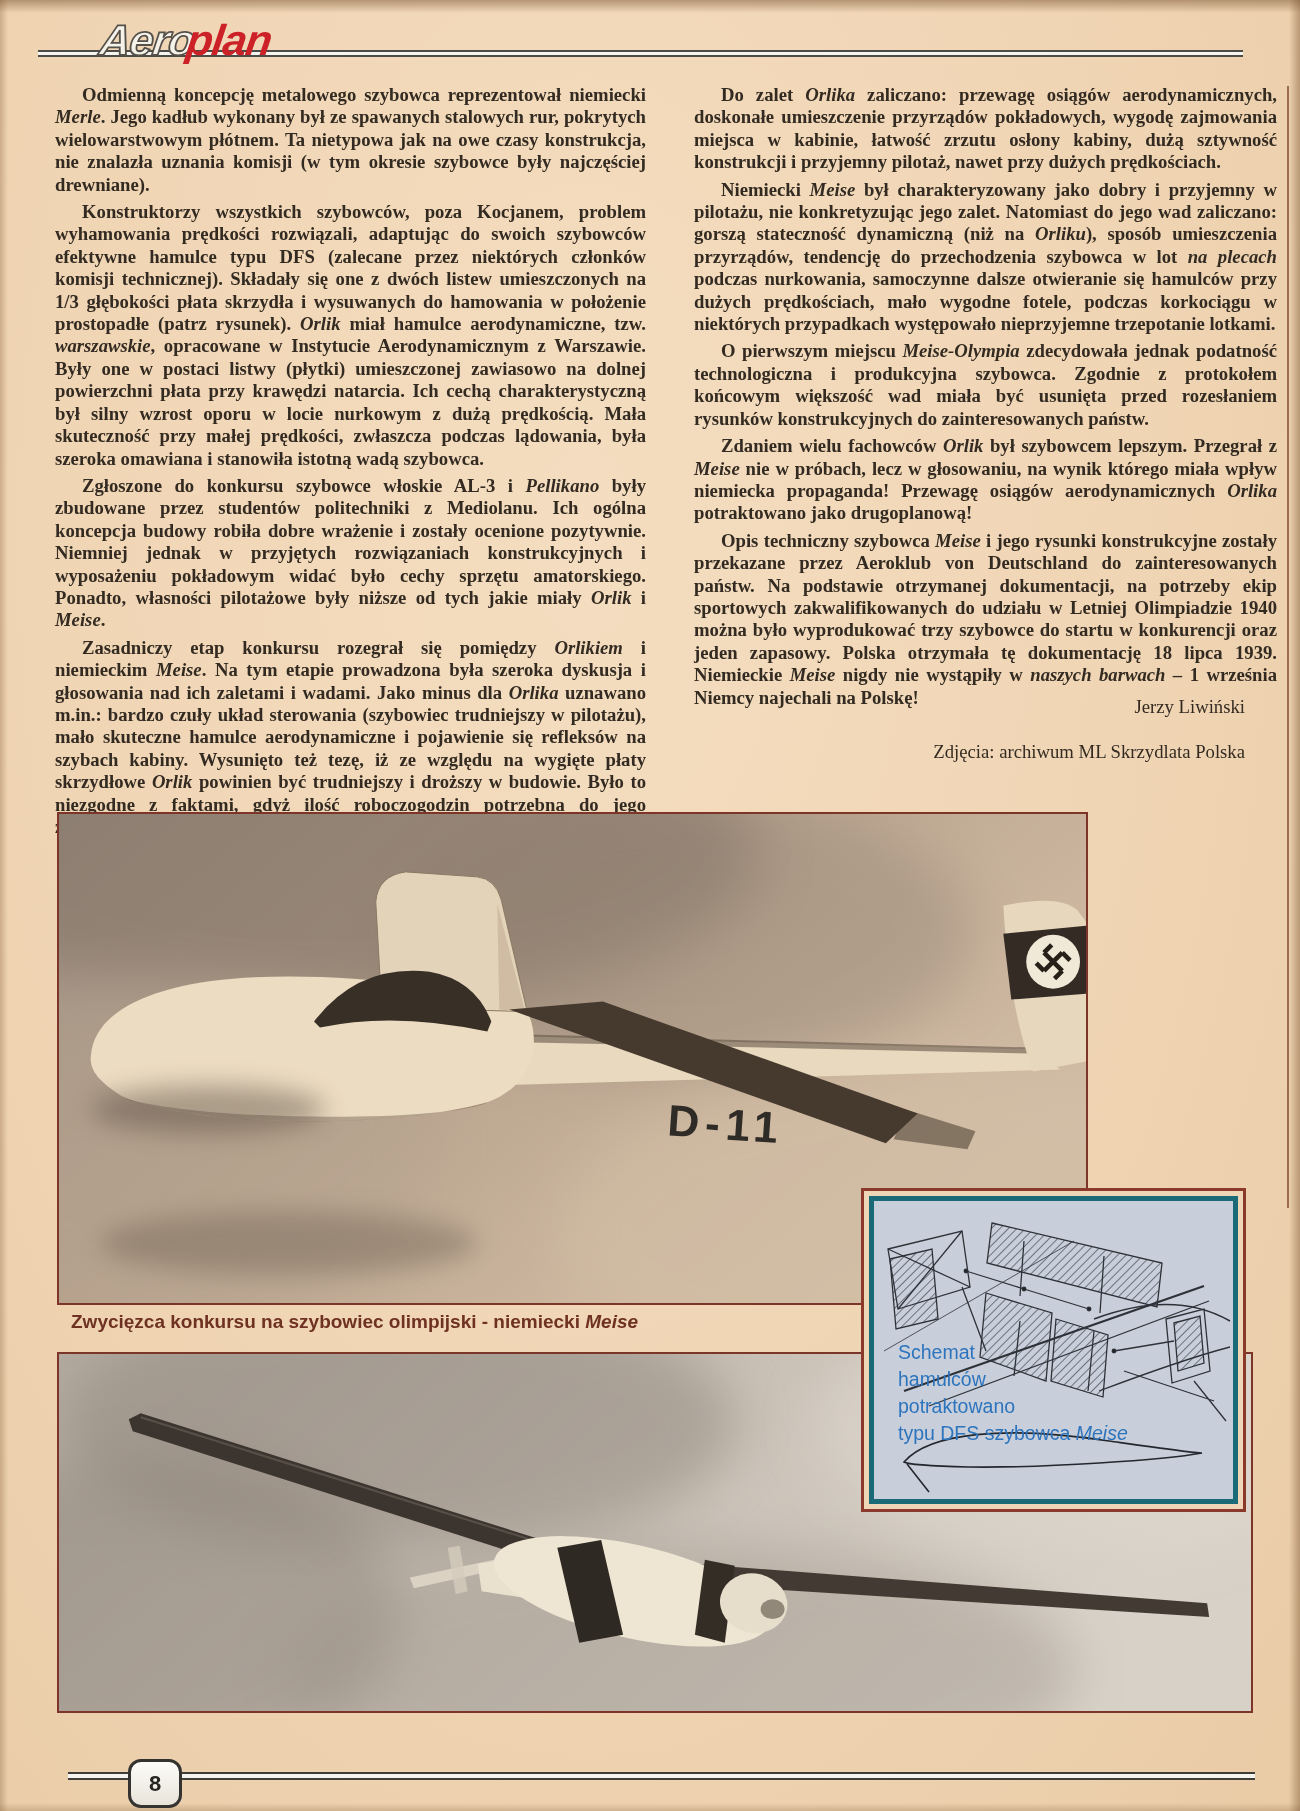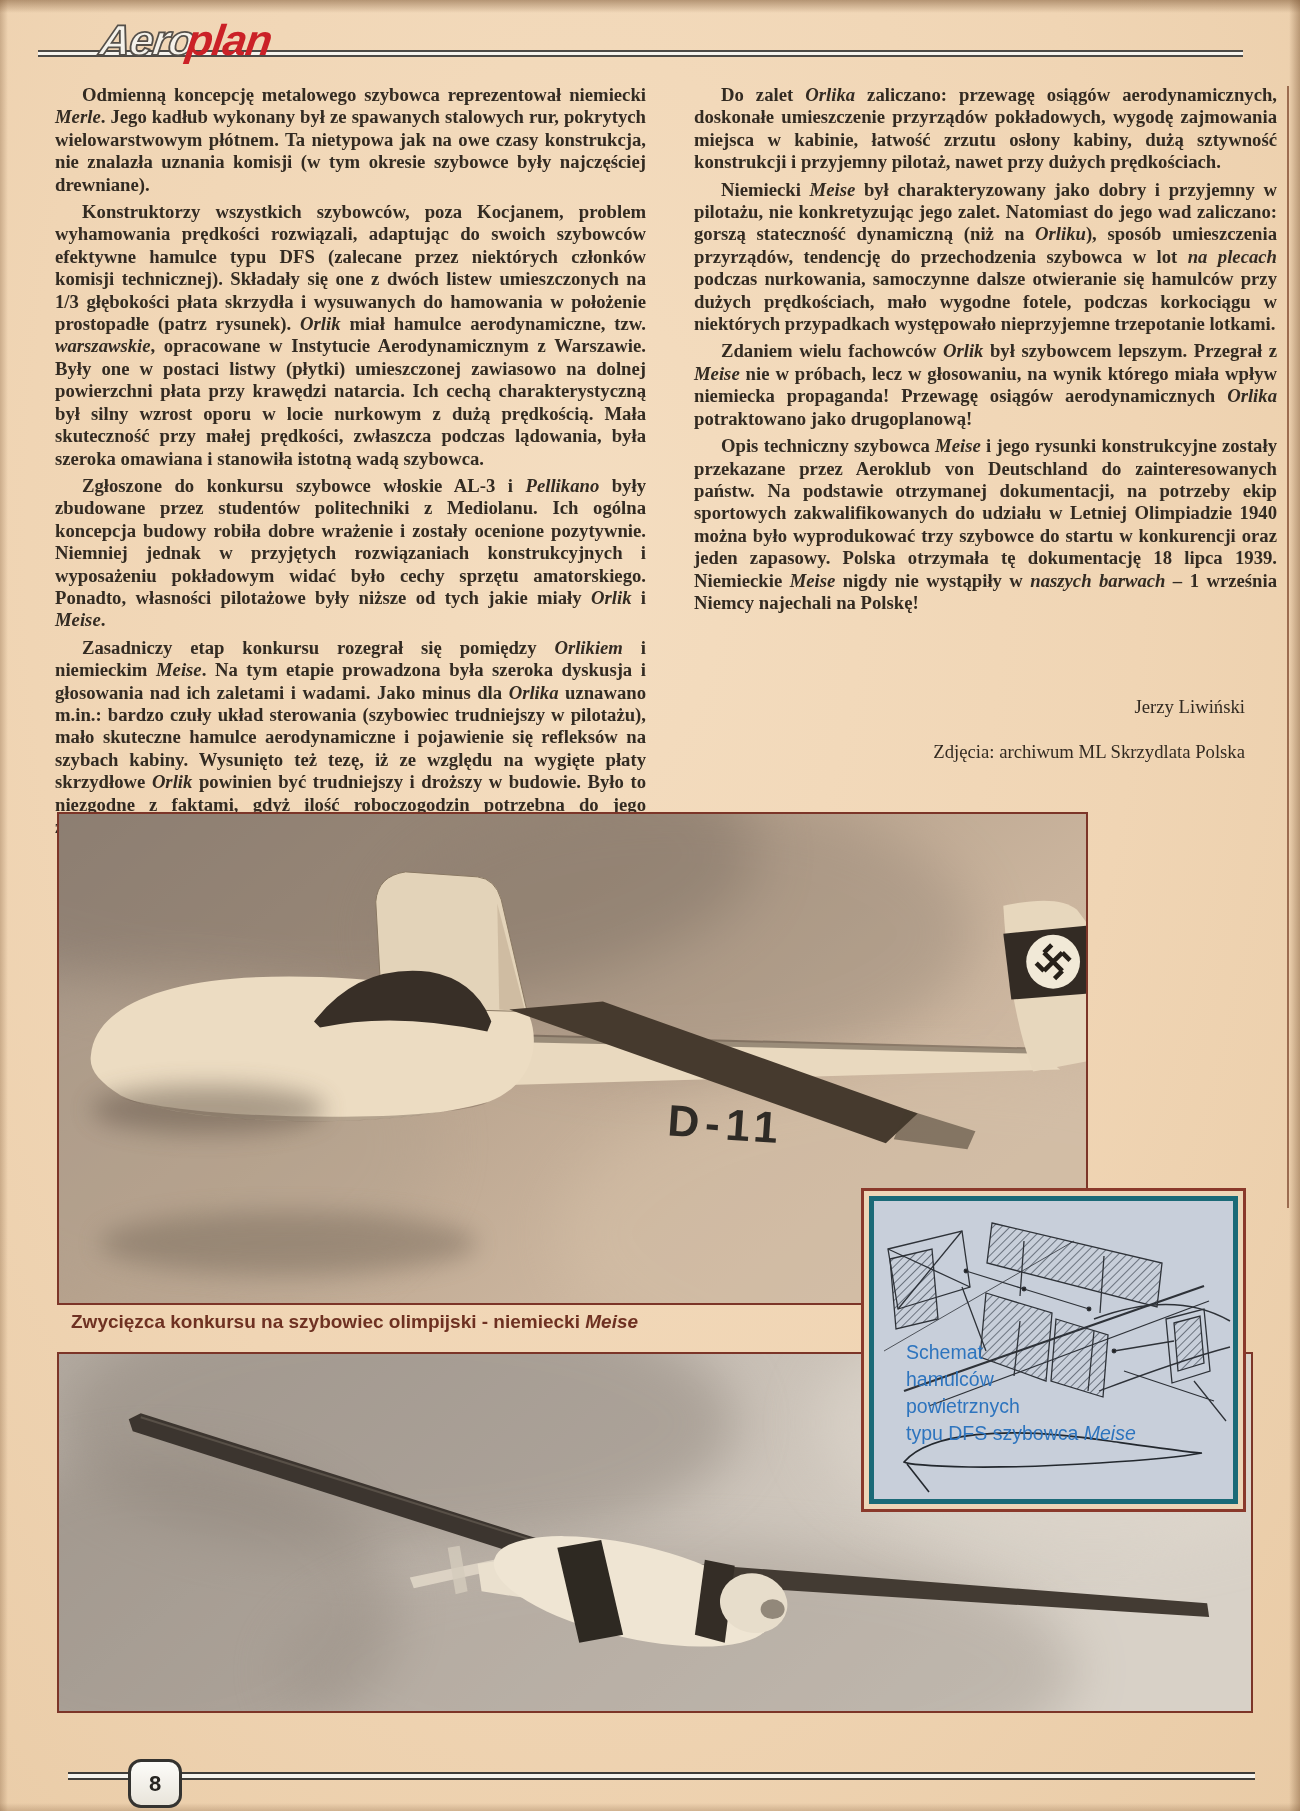--- a/index.html
+++ b/index.html
@@ -38,21 +38,21 @@
 
   .caption{position:absolute;left:56px;top:1311px;z-index:3;
            font:600 19px "Liberation Sans",sans-serif;color:var(--caption-color,#6e3122);margin-left:15px;}
   .caption i{font-style:italic;}
 
   .inset{position:absolute;left:861px;top:1188px;width:385px;height:324px;box-sizing:border-box;
          border:3px solid #8a392b;background:#eed6b7;padding:5px;z-index:5;}
   .inset-inner{position:relative;width:100%;height:100%;box-sizing:border-box;
                border:5px solid var(--teal,#1b6a77);background:var(--inset-bg,#c8cfda);}
   .diagram{position:absolute;left:0;top:0;width:100%;height:100%;}
-  .inset-label{position:absolute;left:32px;top:138px;z-index:2;
+  .inset-label{position:absolute;left:24px;top:138px;z-index:2;
                font:500 19.5px/27px "Liberation Sans",sans-serif;color:var(--inset-text,#2d74be);}
   .inset-line{white-space:nowrap;}
   .inset-line i{font-style:italic;}
 
   .bottom-bar{position:absolute;left:68px;top:1772px;width:1187px;height:4px;background:#f6f4ee;
               border-top:2px solid #3f3d39;border-bottom:2px solid #3f3d39;z-index:4;}
   .page-badge{position:absolute;left:128px;top:1759px;width:54px;height:49px;box-sizing:border-box;
               border:3px solid #343330;border-radius:13px;
               background:linear-gradient(180deg,#fdfcf9,#e8e4da);
               display:flex;align-items:center;justify-content:center;
@@ -73,20 +73,21 @@
 
   <div class="col col-left">
       <p class="para">Odmienną koncepcję metalowego szybowca reprezentował niemiecki <i>Merle</i>. Jego kadłub wykonany był ze spawanych stalowych rur, pokrytych wielowarstwowym płótnem. Ta nietypowa jak na owe czasy konstrukcja, nie znalazła uznania komisji (w tym okresie szybowce były najczęściej drewniane).</p>
       <p class="para">Konstruktorzy wszystkich szybowców, poza Kocjanem, problem wyhamowania prędkości rozwiązali, adaptując do swoich szybowców efektywne hamulce typu DFS (zalecane przez niektórych członków komisji technicznej). Składały się one z dwóch listew umieszczonych na 1/3 głębokości płata skrzydła i wysuwanych do hamowania w położenie prostopadłe (patrz rysunek). <i>Orlik</i> miał hamulce aerodynamiczne, tzw. <i>warszawskie</i>, opracowane w Instytucie Aerodynamicznym z Warszawie. Były one w postaci listwy (płytki) umieszczonej zawiasowo na dolnej powierzchni płata przy krawędzi natarcia. Ich cechą charakterystyczną był silny wzrost oporu w locie nurkowym z dużą prędkością. Mała skuteczność przy małej prędkości, zwłaszcza podczas lądowania, była szeroka omawiana i stanowiła istotną wadą szybowca.</p>
       <p class="para">Zgłoszone do konkursu szybowce włoskie AL-3 i <i>Pellikano</i> były zbudowane przez studentów politechniki z Mediolanu. Ich ogólna koncepcja budowy robiła dobre wrażenie i zostały ocenione pozytywnie. Niemniej jednak w przyjętych rozwiązaniach konstrukcyjnych i wyposażeniu pokładowym widać było cechy sprzętu amatorskiego. Ponadto, własności pilotażowe były niższe od tych jakie miały <i>Orlik</i> i <i>Meise</i>.</p>
       <p class="para">Zasadniczy etap konkursu rozegrał się pomiędzy <i>Orlikiem</i> i niemieckim <i>Meise</i>. Na tym etapie prowadzona była szeroka dyskusja i głosowania nad ich zaletami i wadami. Jako minus dla <i>Orlika</i> uznawano m.in.: bardzo czuły układ sterowania (szybowiec trudniejszy w pilotażu), mało skuteczne hamulce aerodynamiczne i pojawienie się refleksów na szybach kabiny. Wysunięto też tezę, iż ze względu na wygięte płaty skrzydłowe <i>Orlik</i> powinien być trudniejszy i droższy w budowie. Było to niezgodne z faktami, gdyż ilość roboczogodzin potrzebna do jego zbudowania była o kilkanaście procent mniejsza niż dla wykonania <i>Meise</i>.</p>
     </div>
   <div class="col col-right">
       <p class="para">Do zalet <i>Orlika</i> zaliczano: przewagę osiągów aerodynamicznych, doskonałe umieszczenie przyrządów pokładowych, wygodę zajmowania miejsca w kabinie, łatwość zrzutu osłony kabiny, dużą sztywność konstrukcji i przyjemny pilotaż, nawet przy dużych prędkościach.</p>
       <p class="para">Niemiecki <i>Meise</i> był charakteryzowany jako dobry i przyjemny w pilotażu, nie konkretyzując jego zalet. Natomiast do jego wad zaliczano: gorszą stateczność dynamiczną (niż na <i>Orliku</i>), sposób umieszczenia przyrządów, tendencję do przechodzenia szybowca w lot <i>na plecach</i> podczas nurkowania, samoczynne dalsze otwieranie się hamulców przy dużych prędkościach, mało wygodne fotele, podczas korkociągu w niektórych przypadkach występowało nieprzyjemne trzepotanie lotkami.</p>
+      <p class="para">O pierwszym miejscu <i>Meise-Olympia</i> zdecydowała jednak podatność technologiczna i produkcyjna szybowca. Zgodnie z protokołem końcowym większość wad miała być usunięta przed rozesłaniem rysunków konstrukcyjnych do zainteresowanych państw.</p>
       <p class="para">Zdaniem wielu fachowców <i>Orlik</i> był szybowcem lepszym. Przegrał z <i>Meise</i> nie w próbach, lecz w głosowaniu, na wynik którego miała wpływ niemiecka propaganda! Przewagę osiągów aerodynamicznych <i>Orlika</i> potraktowano jako drugoplanową!</p>
       <p class="para">Opis techniczny szybowca <i>Meise</i> i jego rysunki konstrukcyjne zostały przekazane przez Aeroklub von Deutschland do zainteresowanych państw. Na podstawie otrzymanej dokumentacji, na potrzeby ekip sportowych zakwalifikowanych do udziału w Letniej Olimpiadzie 1940 można było wyprodukować trzy szybowce do startu w konkurencji oraz jeden zapasowy. Polska otrzymała tę dokumentację 18 lipca 1939. Niemieckie <i>Meise</i> nigdy nie wystąpiły w <i>naszych barwach</i> – 1 września Niemcy najechali na Polskę!</p>
     </div>
 
   <div class="byline">
     <div class="author">Jerzy Liwiński</div>
     <div class="credits">Zdjęcia: archiwum ML Skrzydlata Polska</div>
   </div>
 
   <figure class="photo photo1">
@@ -201,21 +202,21 @@
             <circle cx="240" cy="150" r="1.8" fill="#222"></circle>
         </g>
         <g stroke="#23282e" stroke-width="1.6" fill="none">
           <path d="M30,261 C55,232 130,224 235,240 C285,247 320,252 328,252 C290,259 170,267 95,266 C58,265 34,264 30,261 Z"></path>
           <line x1="33" y1="263" x2="55" y2="291"></line>
         </g>
       </svg>
       <div class="inset-label">
           <div class="inset-line">Schemat</div>
           <div class="inset-line">hamulców</div>
-          <div class="inset-line">powietrznych</div>
+          <div class="inset-line">potraktowano</div>
           <div class="inset-line">typu DFS szybowca <i>Meise</i></div>
         </div>
     </div>
   </div>
 
   <div class="bottom-bar"></div>
   <div class="page-badge">
     <span>8</span>
   </div>
 </div>

